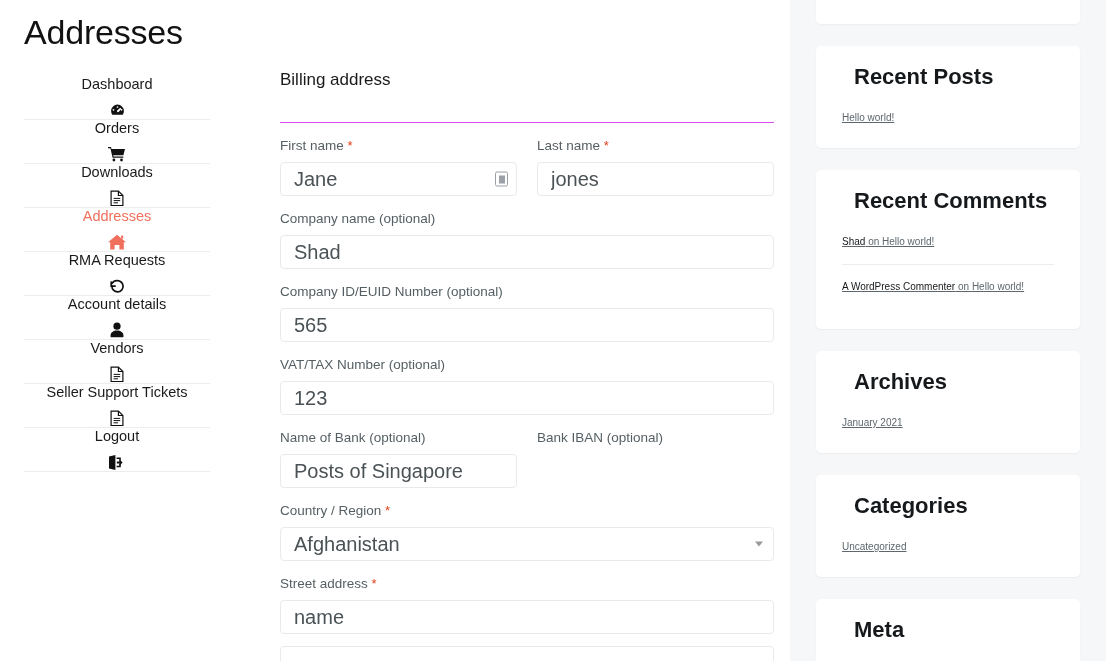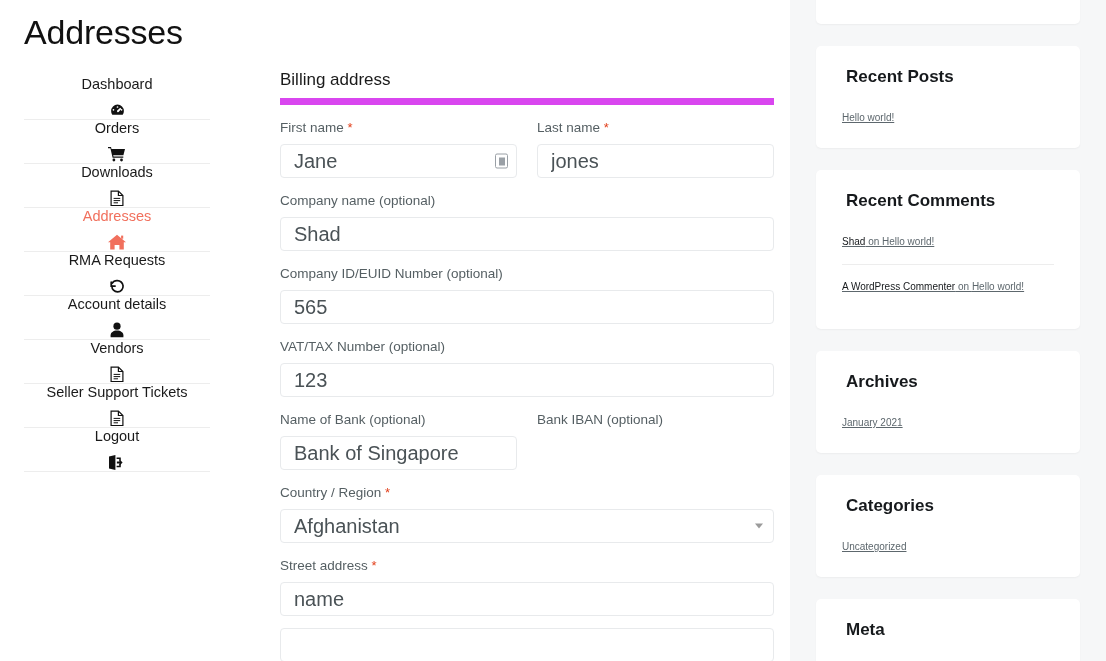--- a/index.html
+++ b/index.html
@@ -77,22 +77,22 @@
     background: #ffffff;
     padding: 0 20px;
   }
   .form-inner { width: 494px; margin-left: 20px; position: relative; }
 
   .section-title {
     font-size: 17px;
     font-weight: 400;
     color: #1a1a1a;
     margin: 0;
-    padding: 70px 0 8px 0;
-    border-bottom: 7px solid #d946ef;
+    padding: 70px 0 32px 0;
+    border-bottom: 1px solid #d946ef;
     line-height: 20px;
   }
 
   .field { margin-top: 14px; }
   .field-row {
     display: flex;
     gap: 20px;
     margin-top: 14px;
   }
   .field-row .field { margin-top: 0; flex: 1; min-width: 0; }
@@ -183,24 +183,24 @@
     padding: 0 26px 16px 26px;
     margin-top: -28px;
   }
   .search-text {
     font-size: 14.5px;
     color: #7b848a;
     line-height: 36px;
     padding-left: 6px;
   }
   .w-title {
-    font-size: 17px;
+    font-size: 22px;
     font-weight: 700;
     color: #16191c;
-    margin: 0 0 6px 4px;
+    margin: 0 0 6px 12px;
     line-height: 26px;
   }
   .w-list { list-style: none; margin: 0; padding: 0; }
   .w-list li {
     padding: 12px 0;
     font-size: 10px;
     line-height: 20px;
     color: #5d676d;
     border-top: 1px solid #ededed;
     text-decoration: underline;
@@ -344,21 +344,21 @@
         <label class="f-label">VAT/TAX Number (optional)</label>
         <div class="f-input">
           <span class="val">123</span>
         </div>
       </div>
 
       <div class="field-row">
         <div class="field">
           <label class="f-label">Name of Bank (optional)</label>
           <div class="f-input">
-            <span class="val">Bank of Singapore</span>
+            <span class="val">Posts of Singapore</span>
           </div>
         </div>
         <div class="field">
           <label class="f-label">Bank IBAN (optional)</label>
         </div>
       </div>
 
       <div class="field">
         <label class="f-label"><span>Country / Region</span> <span class="req">*</span></label>
         <div class="f-input f-select">

